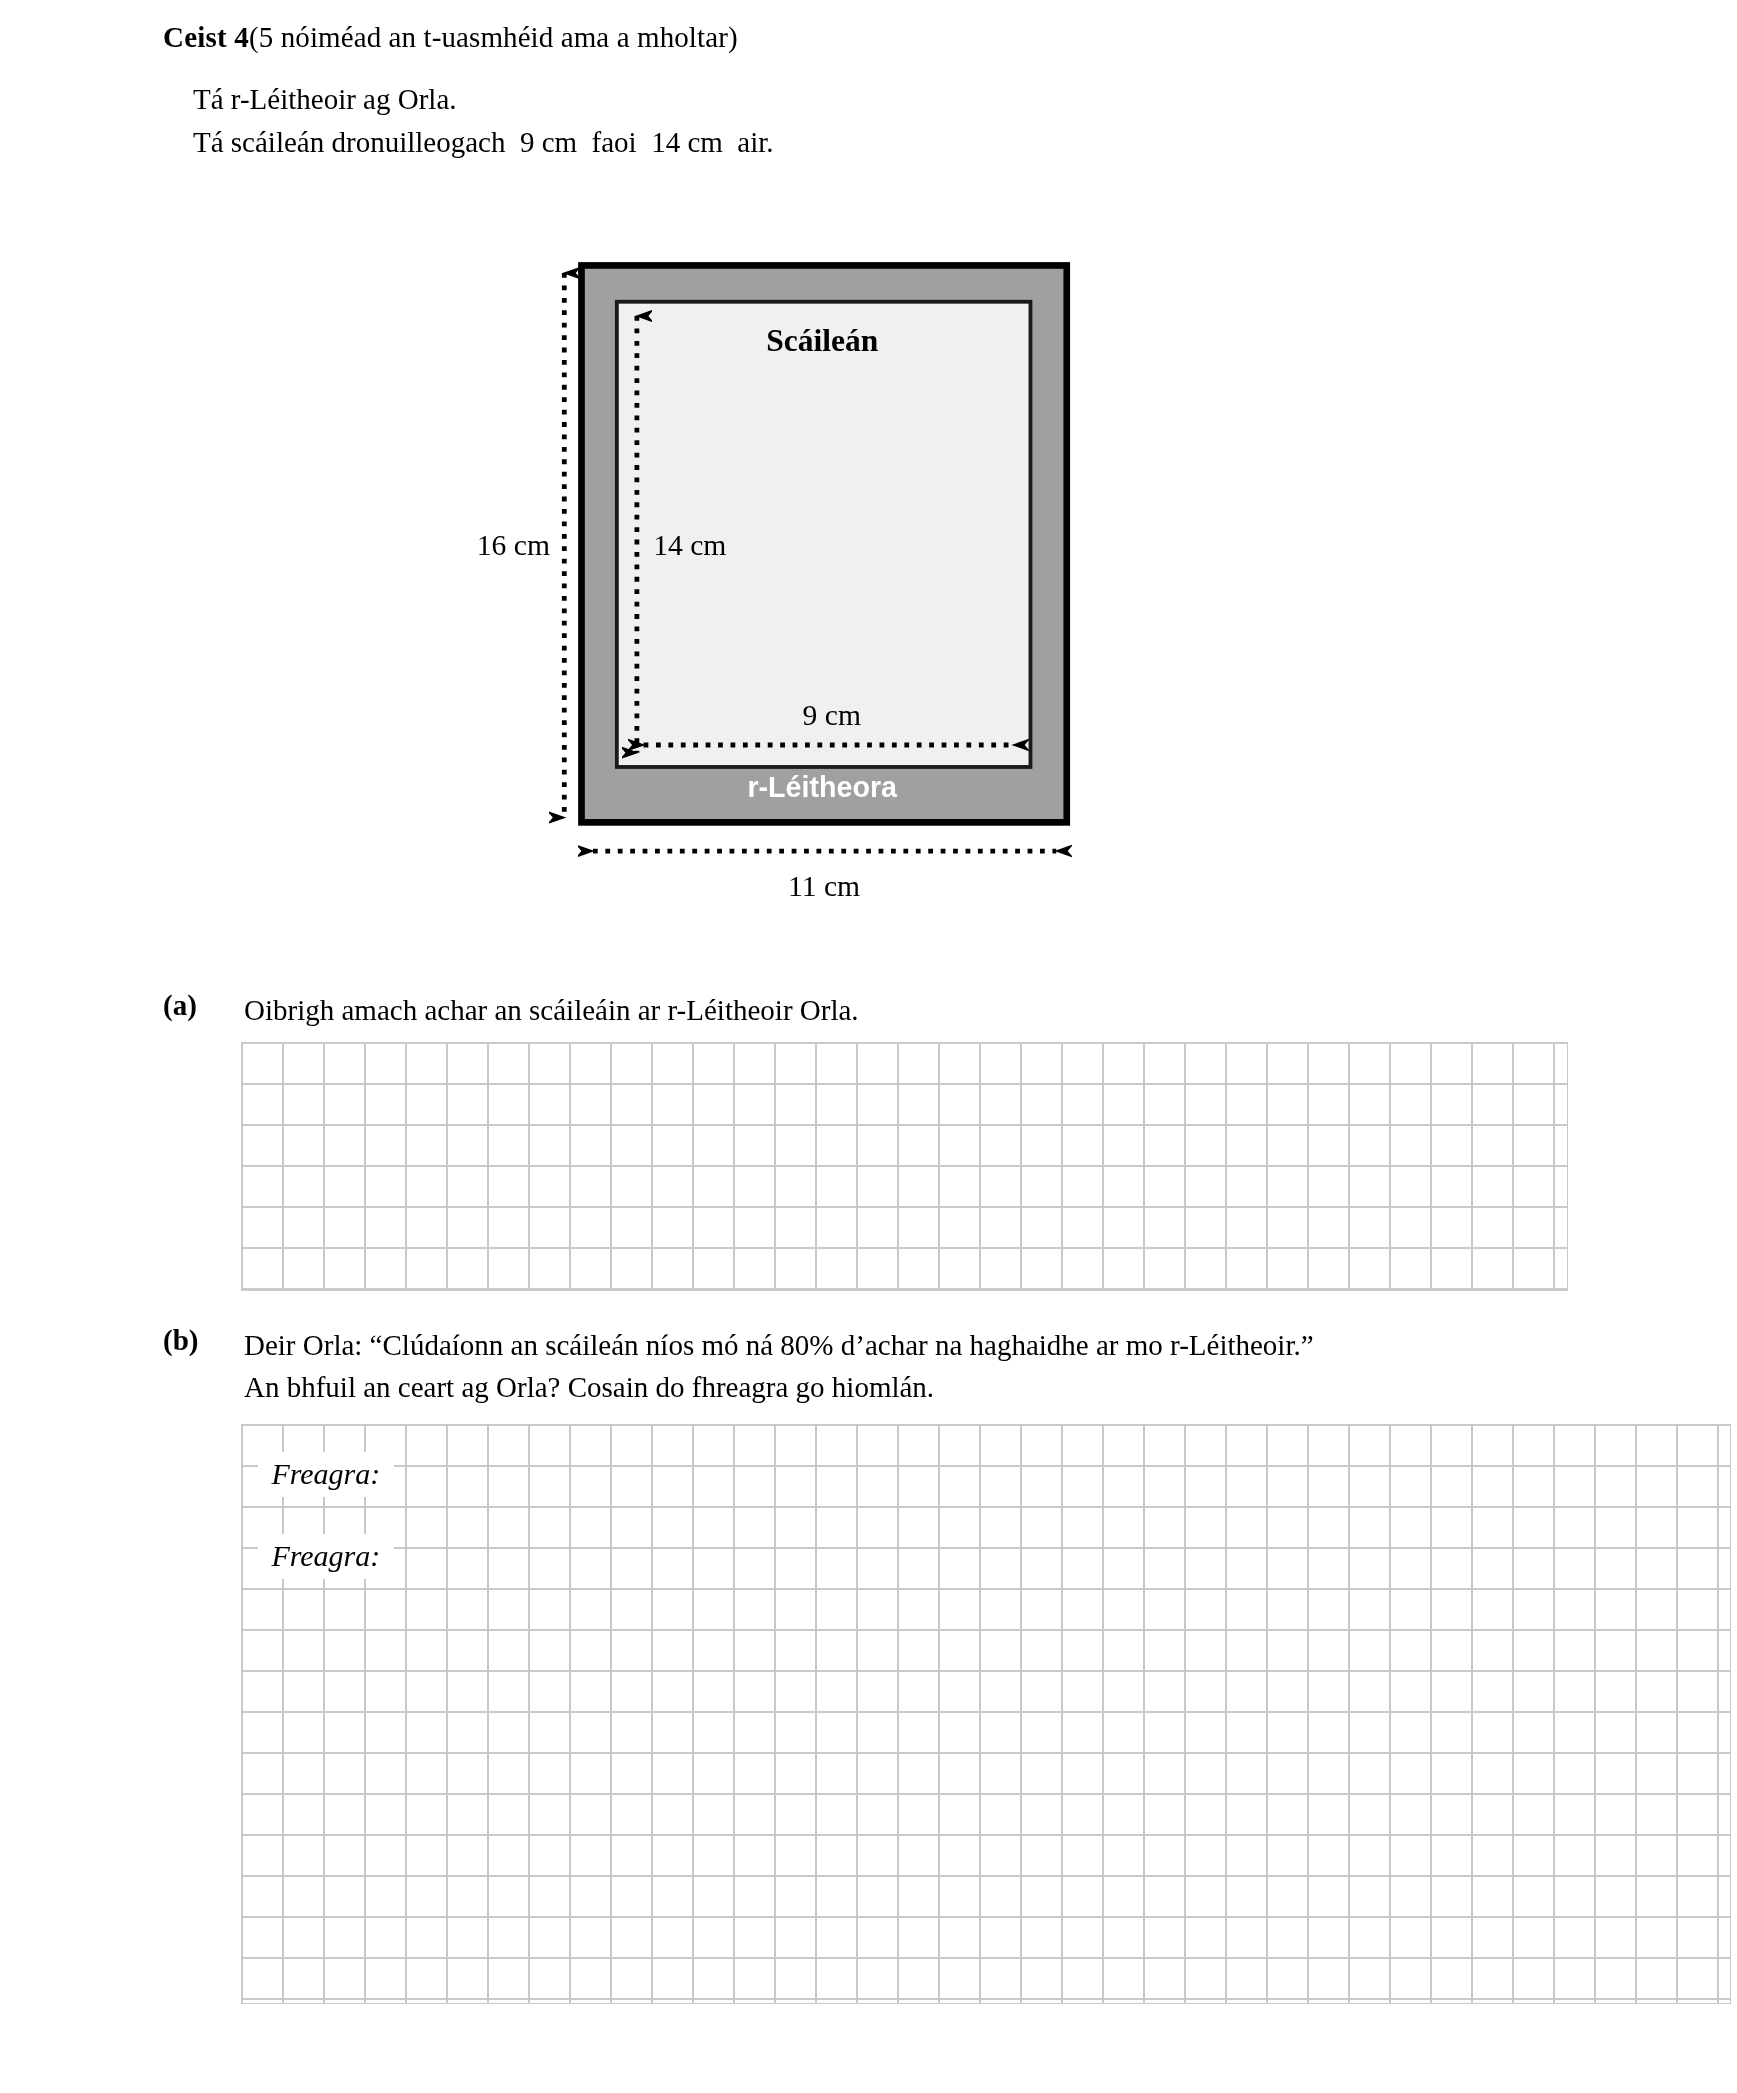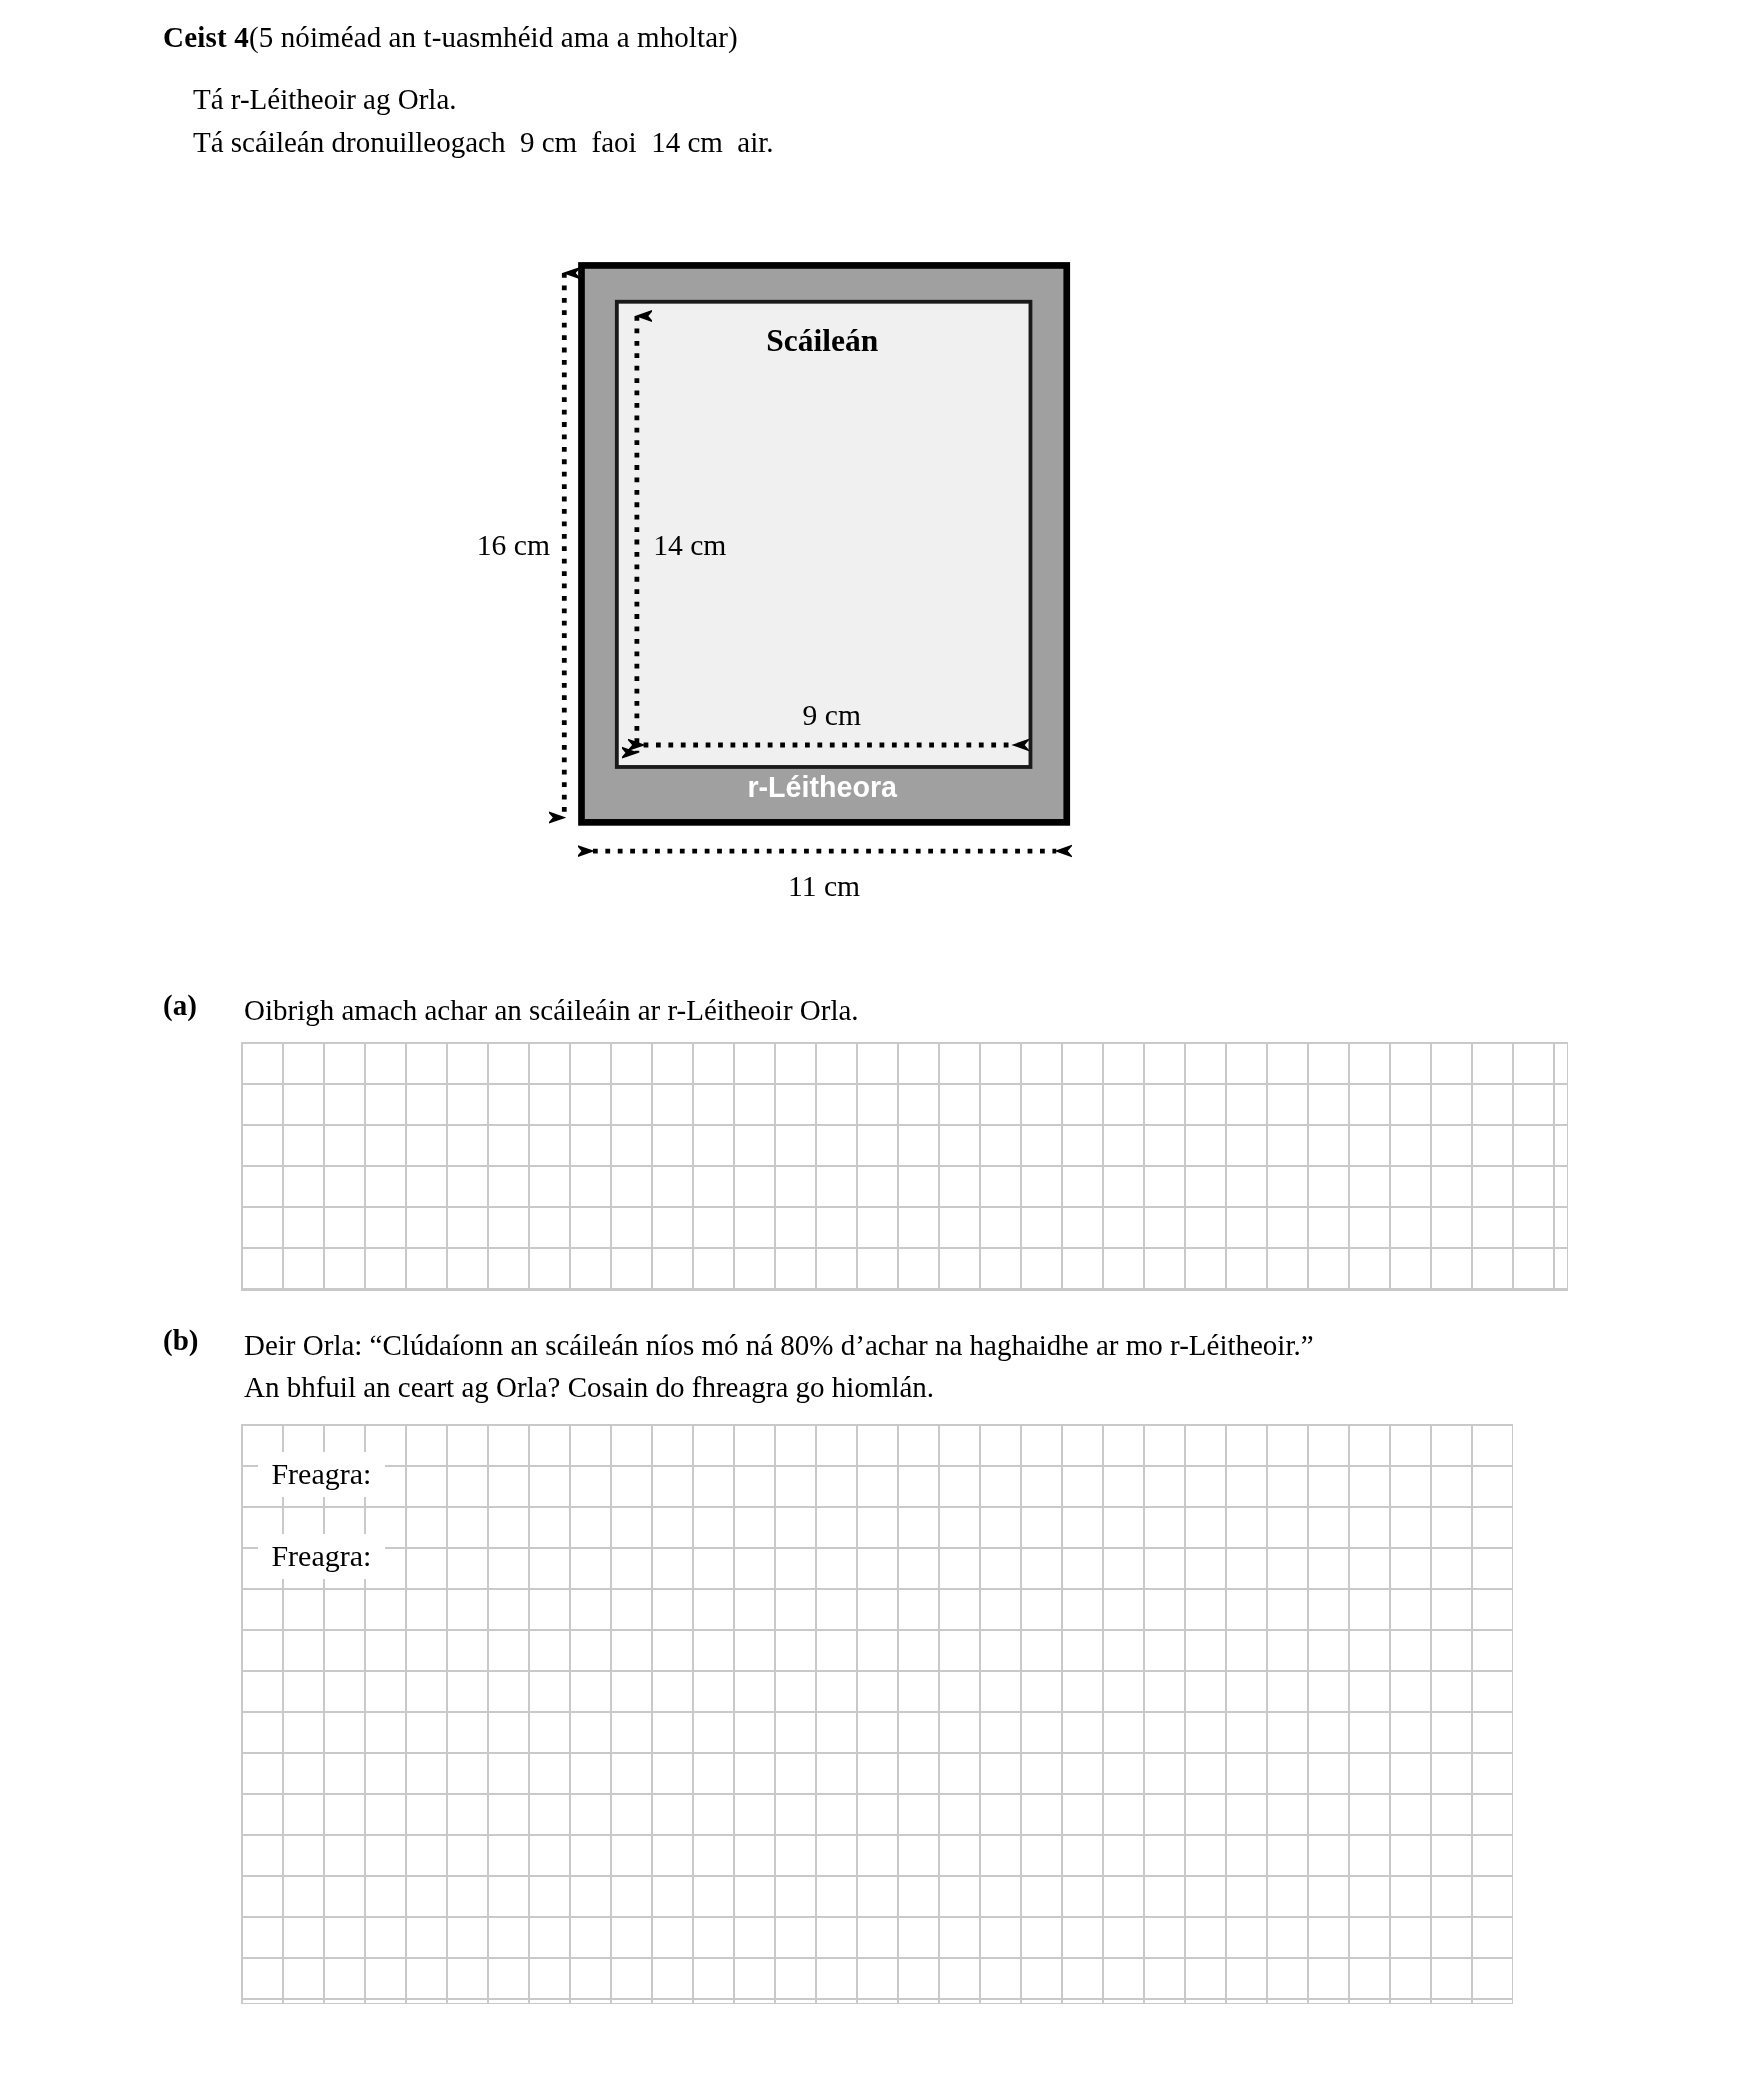--- a/index.html
+++ b/index.html
@@ -119,22 +119,23 @@
     border-right: 1.9px solid #c9c9c9;
     border-bottom: 1.9px solid #c9c9c9;
   }
   .grid-a {
     top: 1042px;
     width: 1327px;
     height: 249px;
   }
   .grid-b {
     top: 1424px;
-    width: 1272px;
+    width: 1490px;
     height: 580px;
+    font-style: italic;
   }
 
   .grid-label {
     position: absolute;
     font-size: 30px;
     line-height: 30px;
     background: #ffffff;
     padding: 6.7px 13.4px 8.6px 13.4px;
     white-space: nowrap;
   }

